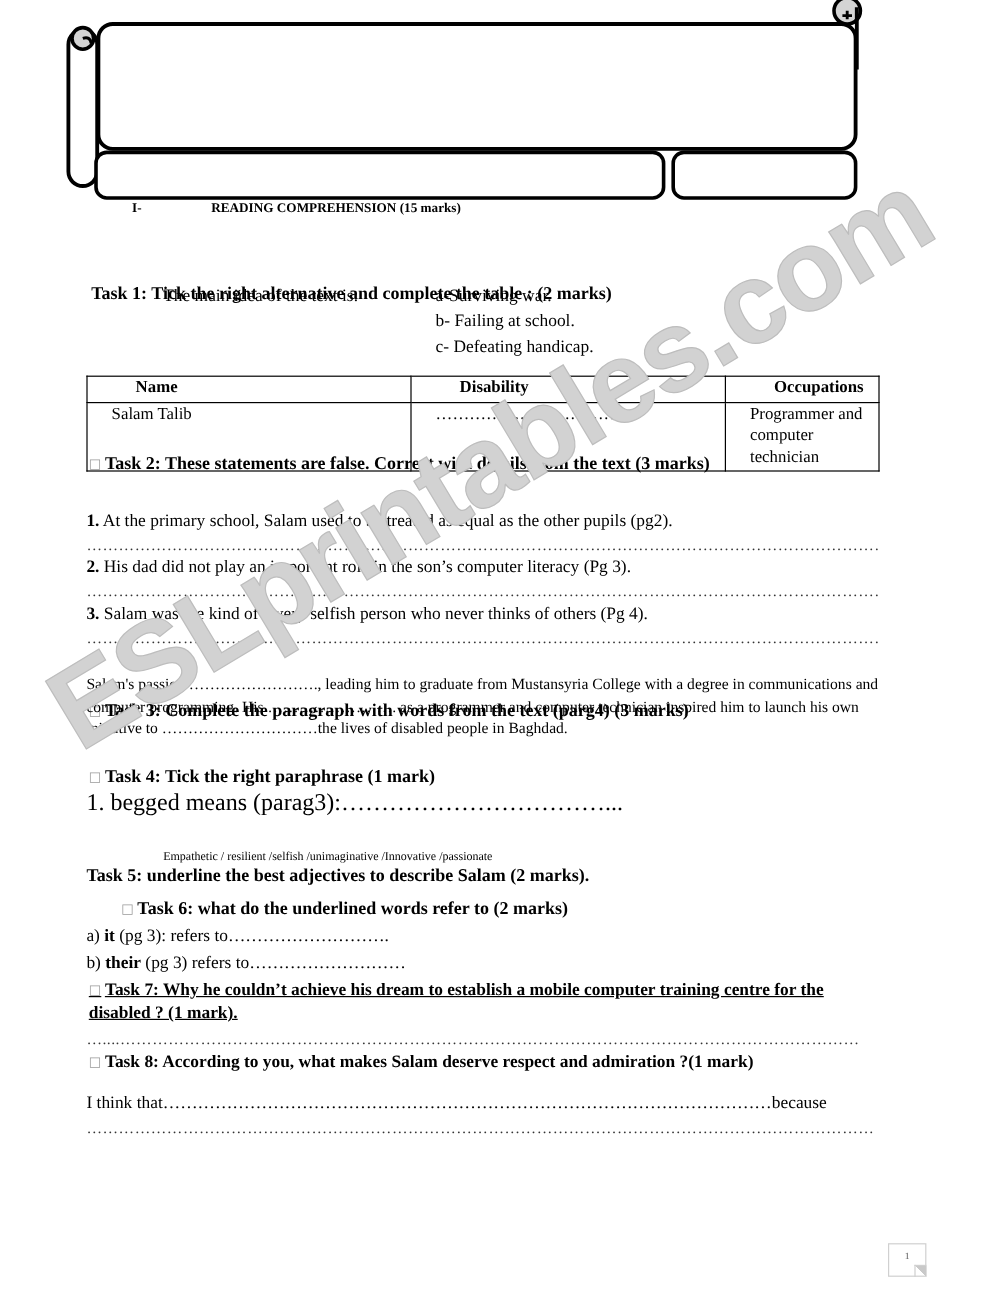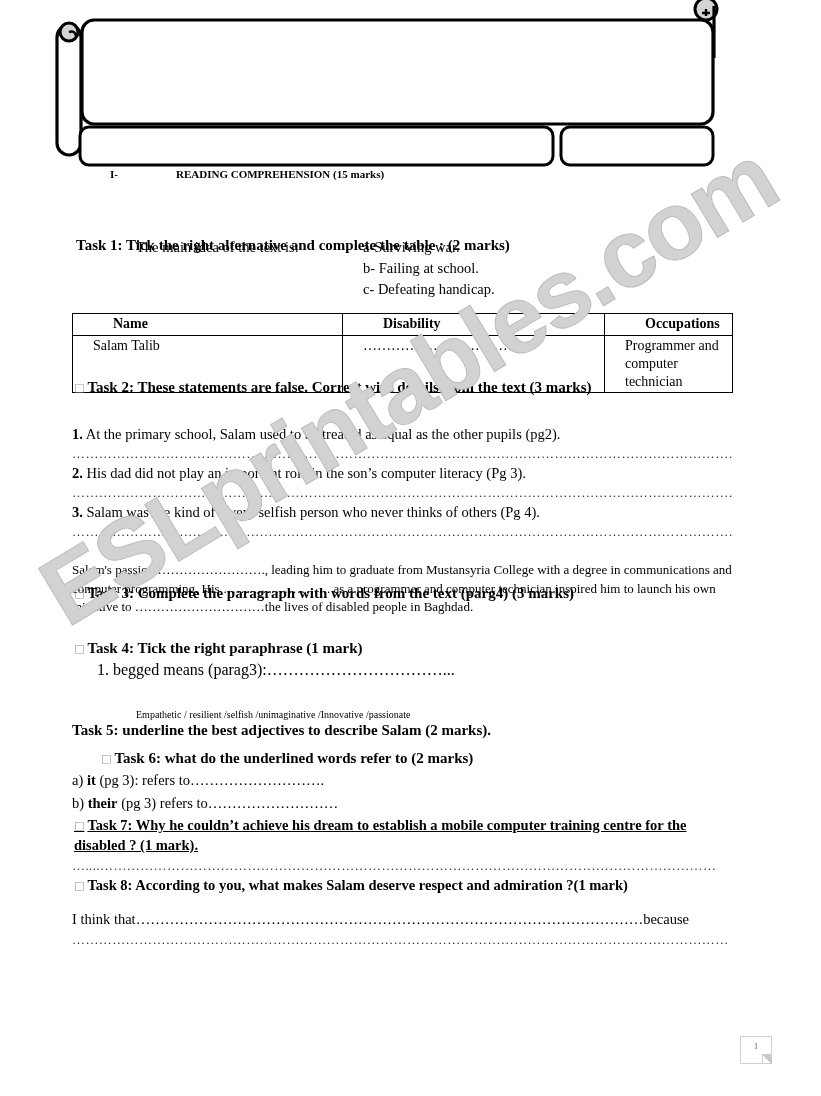--- a/index.html
+++ b/index.html
@@ -92,21 +92,21 @@
     white-space:nowrap;overflow:hidden;width:660px;
   }
 
   .t3-head{left:74px;top:540px;font-size:15px;font-weight:bold;white-space:nowrap;margin-top:44px;}
   .t3-para{
     left:72px;top:561px;width:660px;font-size:13px;line-height:18.5px;
     text-align:left;
   }
 
   .t4-head{left:74px;top:639px;font-size:15px;font-weight:bold;white-space:nowrap;}
-  .t4-q{left:72px;top:660px;font-size:16px;white-space:nowrap;margin-left:25px;}
+  .t4-q{left:72px;top:660px;font-size:20px;white-space:nowrap;}
 
   .t5-head{left:72px;top:683px;font-size:15px;font-weight:bold;white-space:nowrap;margin-top:38px;}
   .t5-list{left:136px;top:705px;font-size:10px;white-space:nowrap;}
 
   .t6-head{left:74px;top:749px;font-size:15px;font-weight:bold;white-space:nowrap;margin-left:27px;}
   .t6a{left:72px;top:771px;font-size:14.5px;white-space:nowrap;}
   .t6b{left:72px;top:794px;font-size:14.5px;white-space:nowrap;}
 
   .t7-head{left:74px;top:816px;width:660px;font-size:14.5px;font-weight:bold;line-height:18px;text-decoration:underline;}
   .t8-head{left:74px;top:876px;font-size:14.5px;font-weight:bold;white-space:nowrap;}

